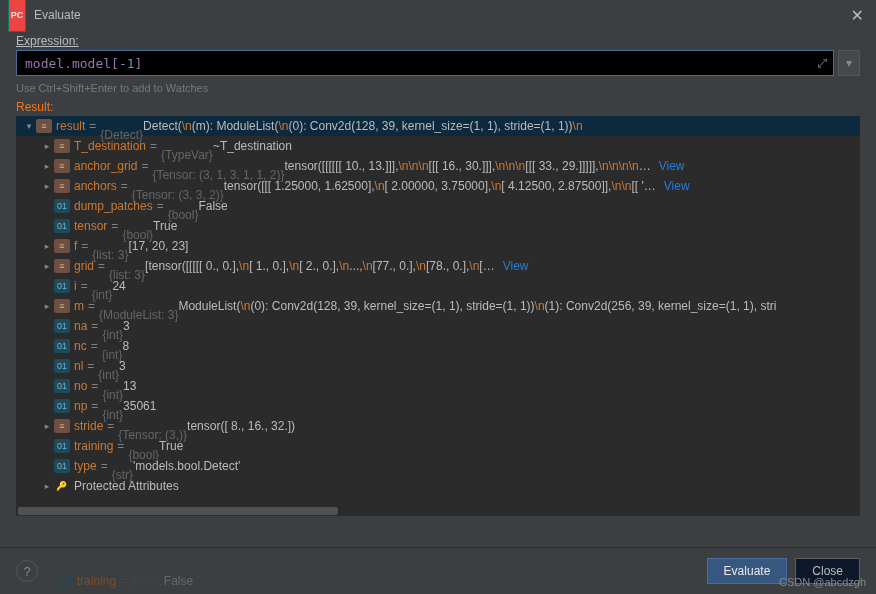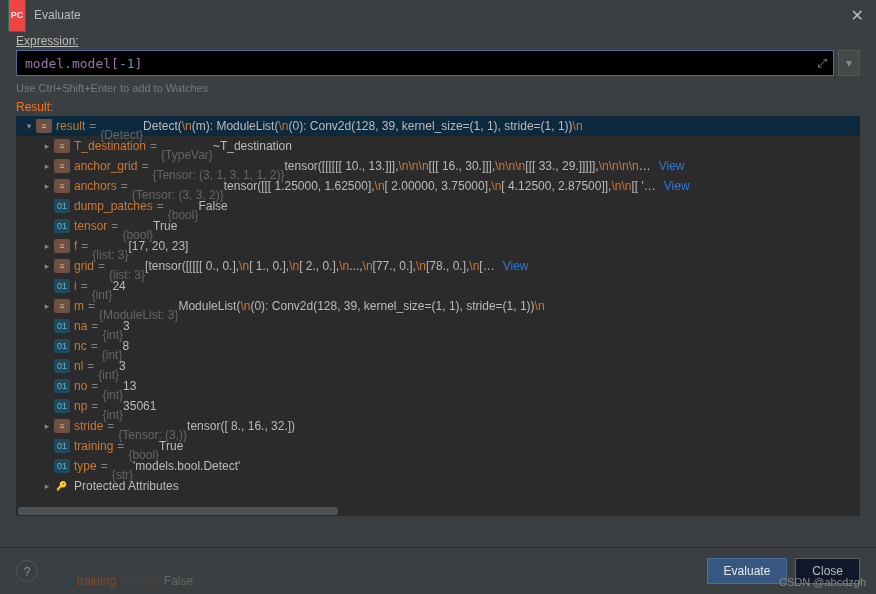--- a/index.html
+++ b/index.html
@@ -257,20 +257,21 @@
         <span style="display: inline-block; width: 18px;"></span>
         <span class="arrow">▸</span>
         <span class="icon-node ic-obj">≡</span>
         <span class="varname">m</span>
         <span class="eq">=</span>
         <span class="typeinfo">{ModuleList: 3}</span>
         <span class="val"> ModuleList(</span>
         <span class="nl">\n</span>
         <span class="val">   (0): Conv2d(128, 39, kernel_size=(1, 1), stride=(1, 1))</span>
         <span class="nl">\n</span>
+        <span class="val">   (1): Conv2d(256, 39, kernel_size=(1, 1), stri</span>
       </div>
       <div class="tree-row">
         <span style="display: inline-block; width: 18px;"></span>
         <span class="arrow none">▸</span>
         <span class="icon-node ic-bool">01</span>
         <span class="varname">na</span>
         <span class="eq">=</span>
         <span class="typeinfo">{int}</span>
         <span class="val"> 3</span>
       </div>

